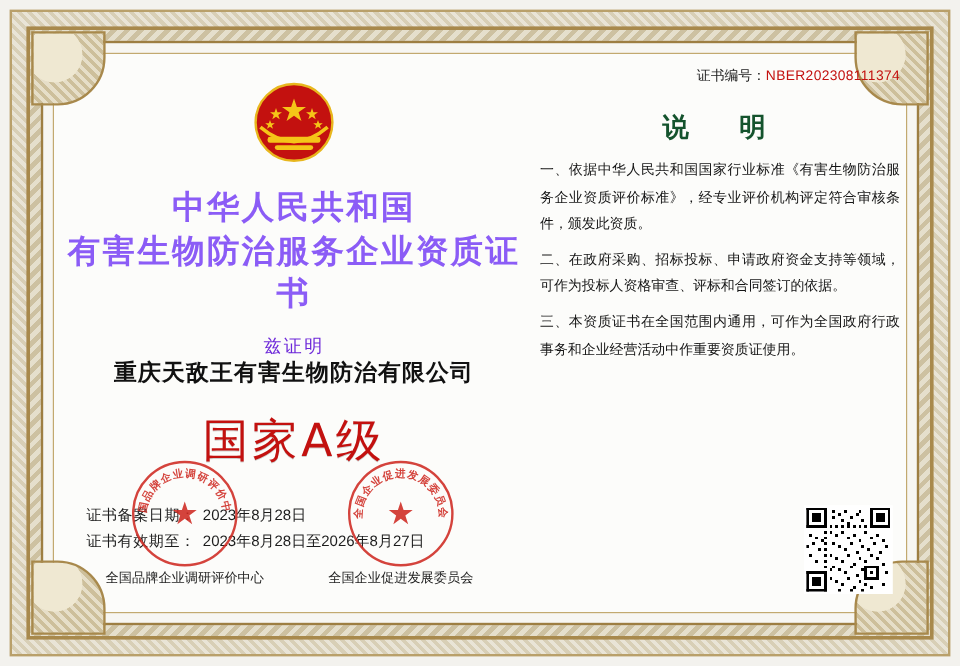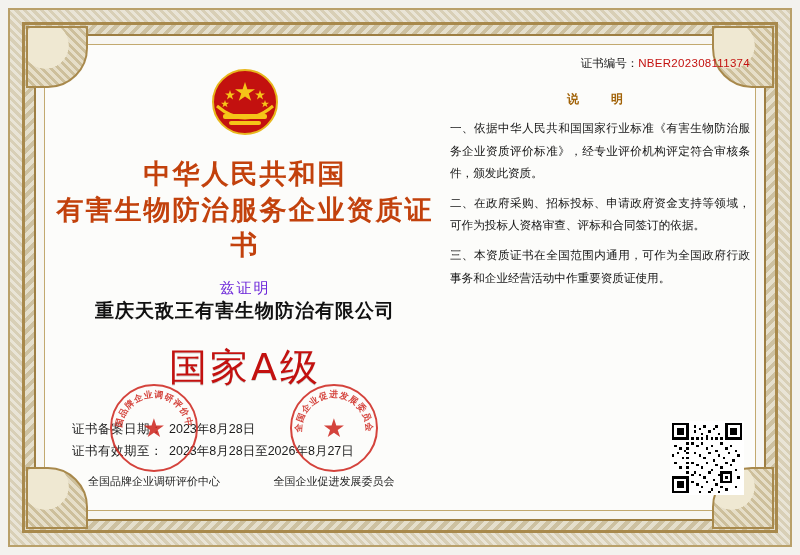--- a/index.html
+++ b/index.html
@@ -74,21 +74,21 @@
     width: 96px; height: 96px;
     position: relative;
   }
   .emblem svg { display: block; }
 
   .title-main {
     font-family: "DejaVu Sans", sans-serif;
     font-weight: bold;
     font-size: 27px;
     letter-spacing: 2px;
-    color: #c2410c;
+    color: #8b5cf6;
     line-height: 1.32;
     margin-top: 4px;
   }
   .subtitle-zheng {
     font-size: 15px;
     color: #6d28d9;
     margin-top: 16px;
     letter-spacing: 2px;
   }
   .company {
@@ -172,33 +172,32 @@
     font-size: 11.5px;
     color: #1a1a1a;
     text-align: right;
     margin-top: 6px;
   }
   .cert-no .no-value { color: #c3110f; letter-spacing: 0.3px; }
   .notice-title {
     text-align: center;
     font-family: "DejaVu Sans", sans-serif;
     font-weight: bold;
-    font-size: 12px;
+    font-size: 22px;
     letter-spacing: 10px;
-    color: #a16207;
+    color: #14532d;
     margin: 20px 0 10px;
   }
   .notice-item {
     font-size: 11.6px;
     color: #141414;
     line-height: 1.95;
     text-align: justify;
     margin-bottom: 7px;
     text-indent: 0;
-    font-family: Liberation Mono, monospace;
   }
 
   
   .qr {
     position: absolute;
     right: 6px; bottom: 10px;
     width: 74px; height: 74px;
     background: #fff;
     padding: 2px;
   }

